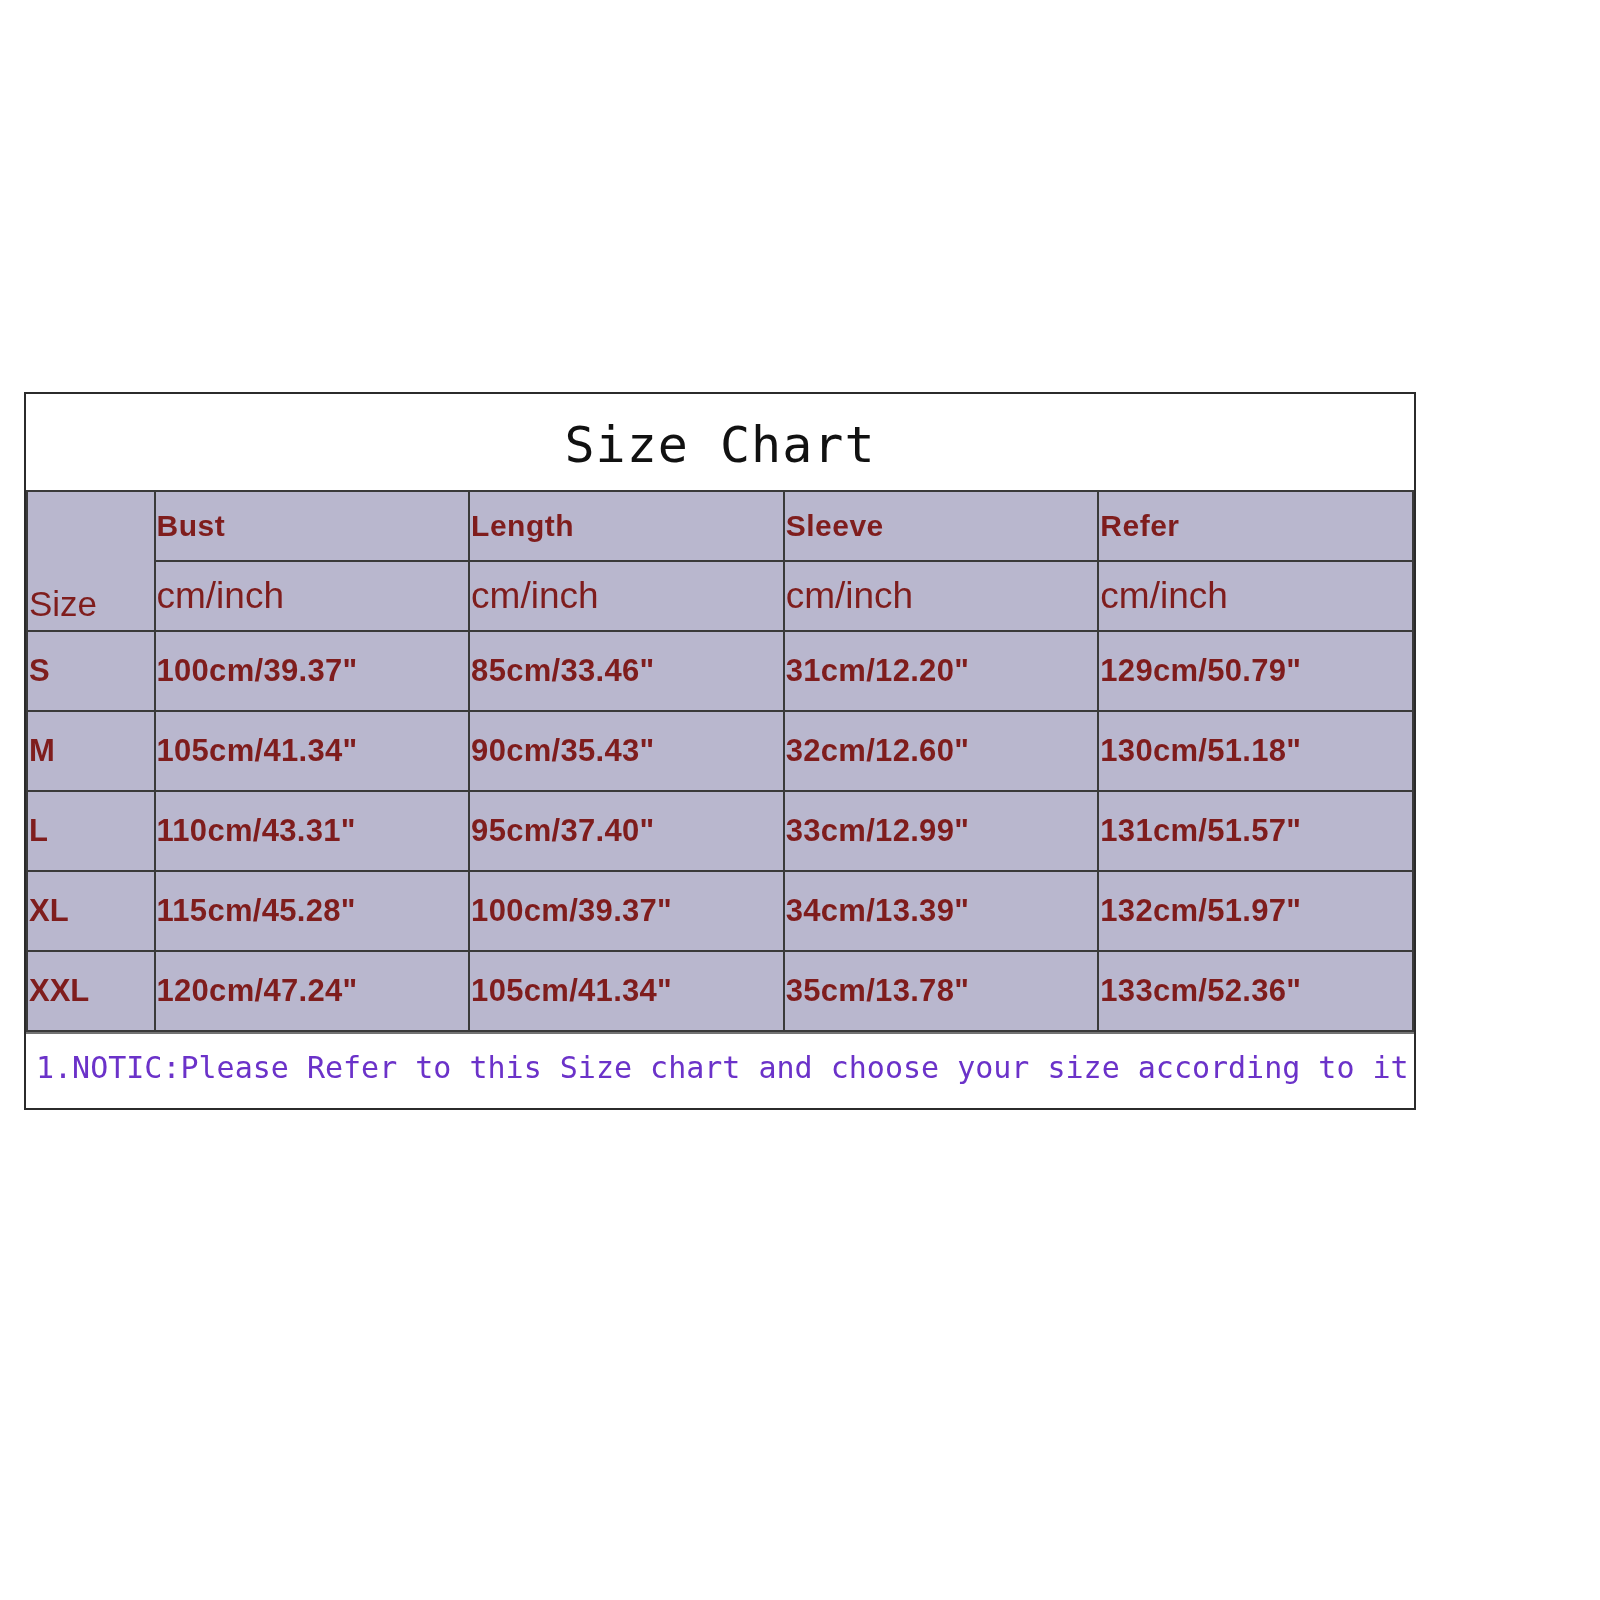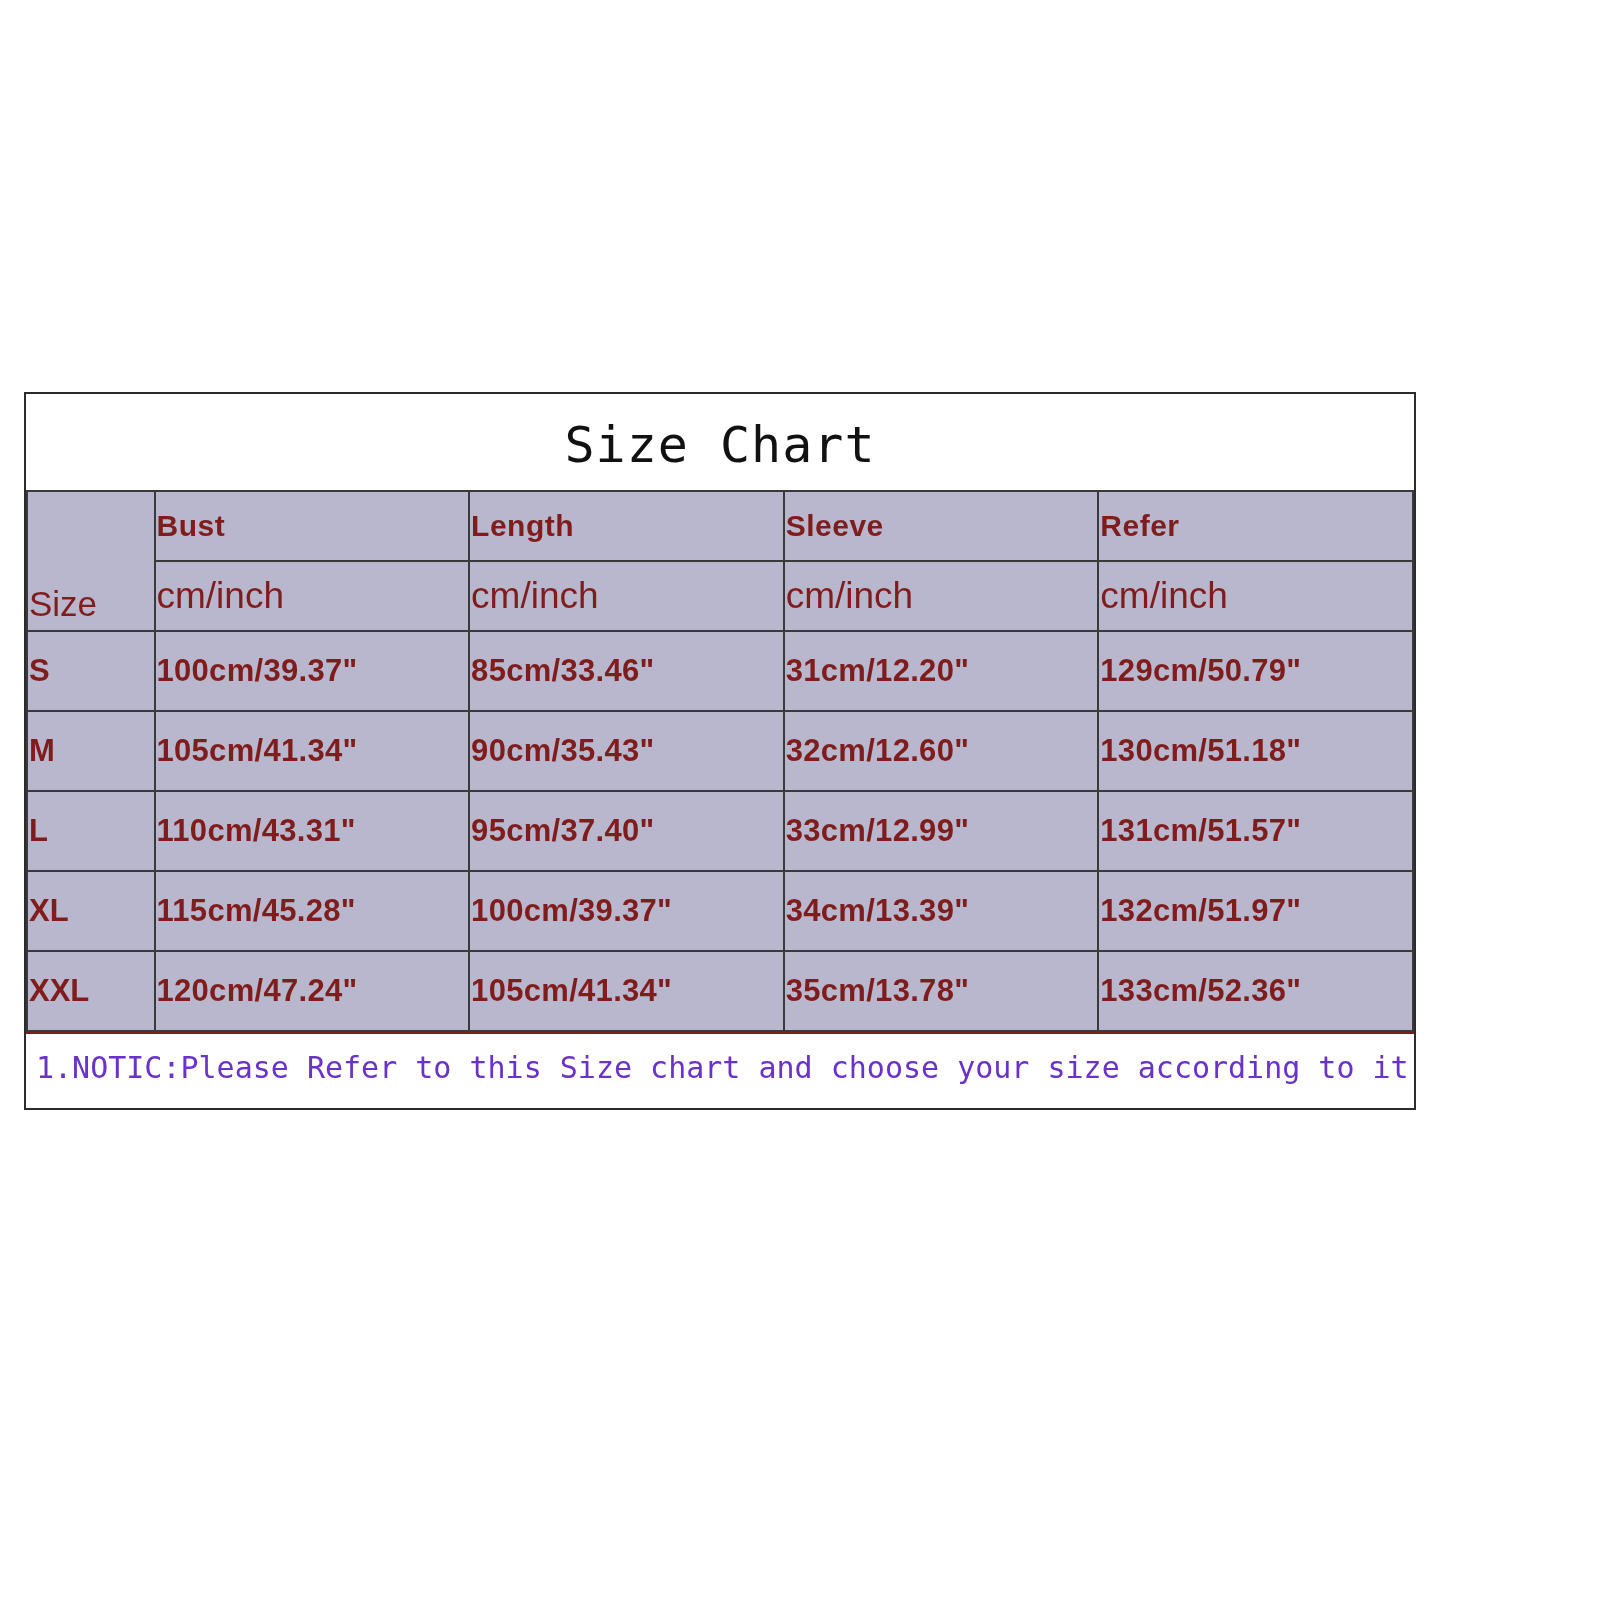--- a/index.html
+++ b/index.html
@@ -84,21 +84,21 @@
     font-size: 31px;
     font-weight: bold;
     height: 76px;
     letter-spacing: 0.3px;
   }
 
   .notes {
     background: #ffffff;
     padding: 12px 10px 18px 10px;
     text-align: center;
-    border-top: 2px solid #7f1d1d;
+    border-top: 2px solid #737373;
   }
 
   .notes div {
     font-family: "DejaVu Sans Mono", monospace;
     font-size: 30px;
     color: #6b32c9;
     line-height: 1.45;
     white-space: nowrap;
   }
 </style>

